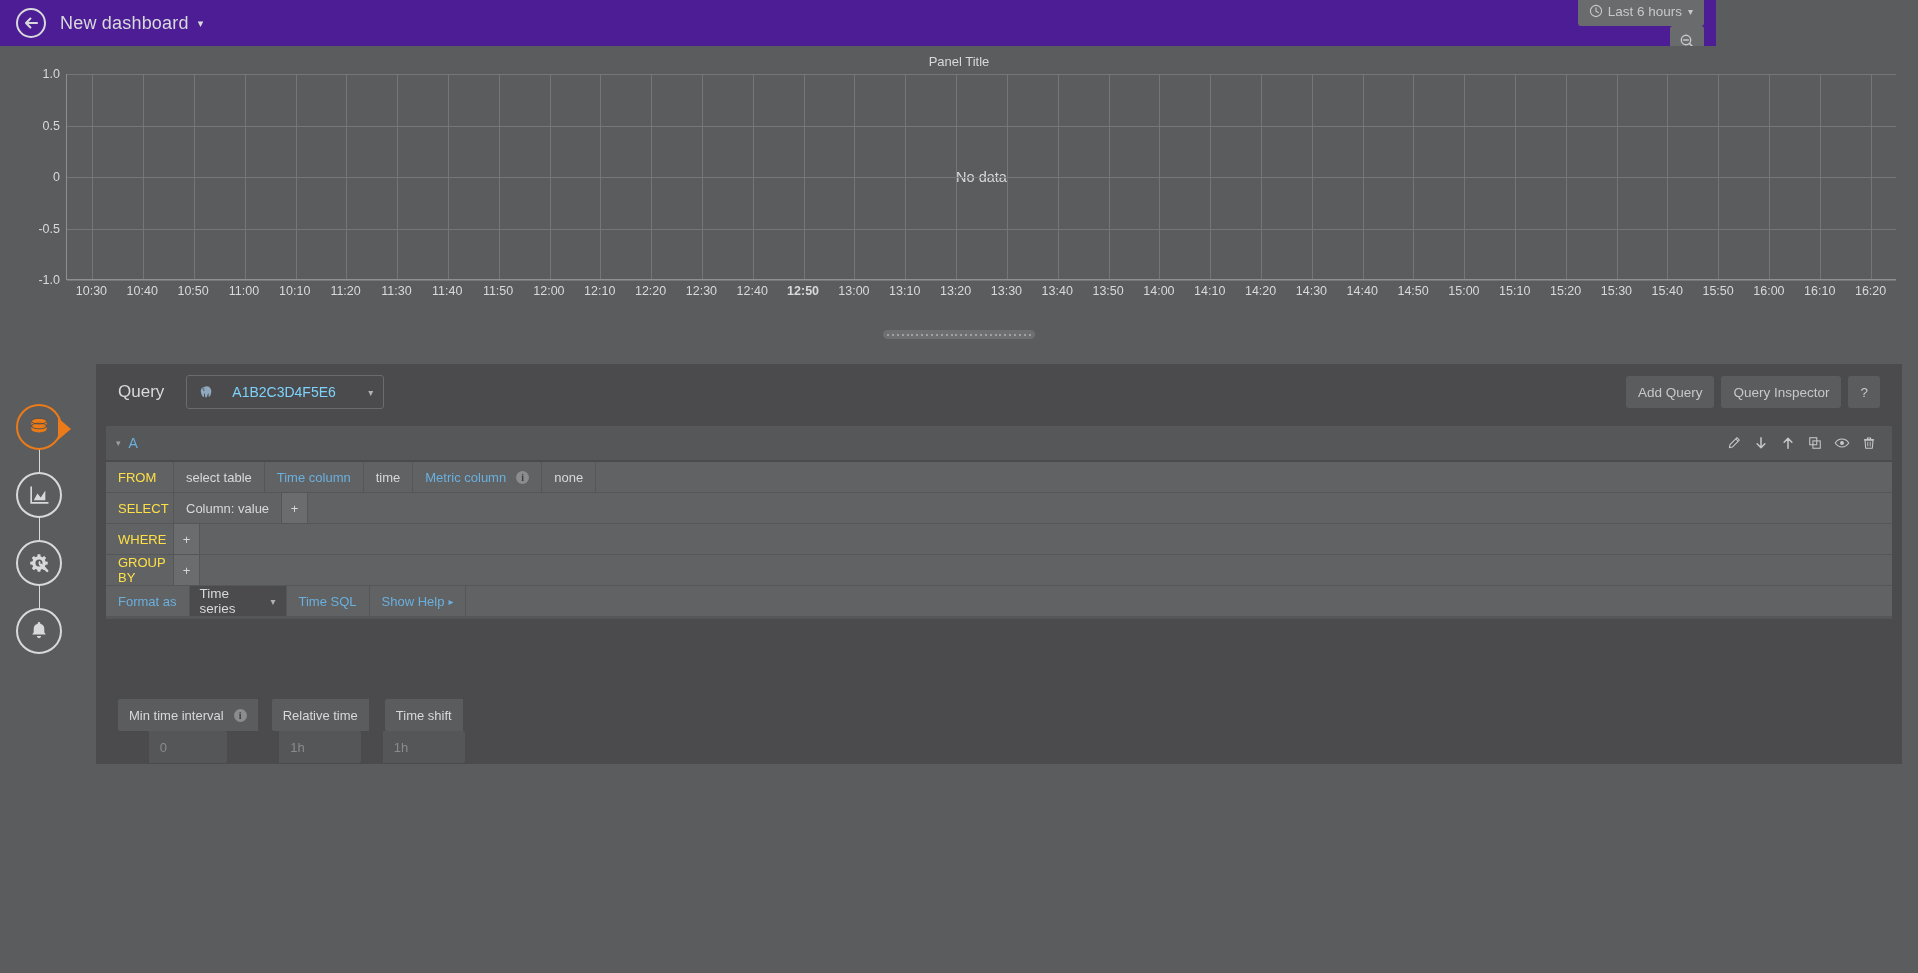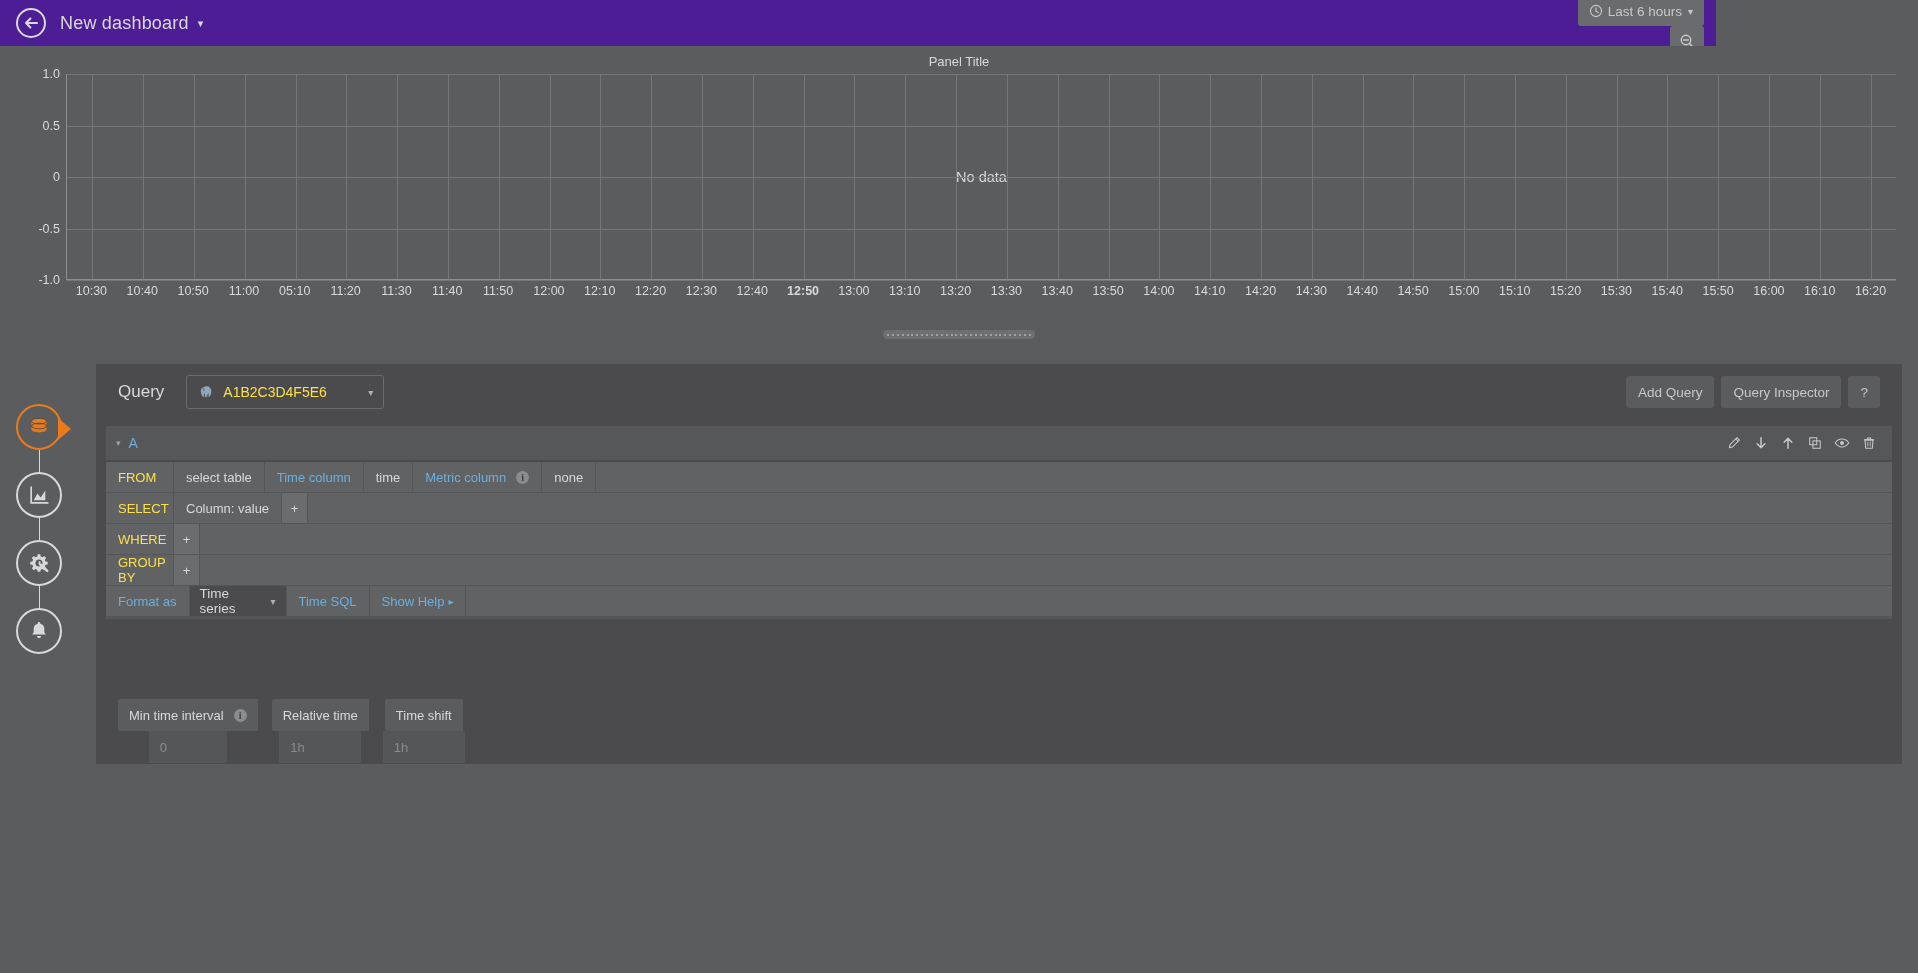--- a/index.html
+++ b/index.html
@@ -104,21 +104,21 @@
     position: absolute; left: 96px; top: 364px; width: 1806px; height: 400px;
     background: #4b4b4d;
   }
   .qhead { height: 56px; display: flex; align-items: center; padding: 0 22px; }
   .qhead-label { color: #d8d9da; font-size: 17px; margin-right: 22px; }
   .ds-picker {
     display: flex; align-items: center; width: 198px; height: 34px;
     border: 1px solid #6a6b6d; border-radius: 3px; background: #4b4b4d;
     padding: 0 10px; cursor: pointer;
   }
-  .ds-name { color: #fde047; font-size: 14px; margin-left: 9px; flex: 1 1 auto; }
+  .ds-name { color: #7dd3fc; font-size: 14px; margin-left: 18px; flex: 1 1 auto; }
   .ds-caret { color: #b0b1b3; font-size: 10px; }
   .qhead-spacer { flex: 1 1 auto; }
   .ghost-btn {
     height: 32px; padding: 0 12px; display: flex; align-items: center;
     background: #5b5c5e; color: #c7c8ca; font-size: 13.5px; border-radius: 3px;
     margin-left: 7px; cursor: pointer;
   }
 
   .qrow-a {
     margin: 6px 10px 0 10px; height: 34px; background: #565759;
@@ -295,21 +295,21 @@
           <div class="vline" style="left: 90.2778%;"></div>
           <div class="vline" style="left: 93.0556%;"></div>
           <div class="vline" style="left: 95.8333%;"></div>
           <div class="vline" style="left: 98.6111%;"></div>
         </div>
       <div class="x-labels" id="x-labels">
           <div class="x-lab" style="left: 1.38889%;">10:30</div>
           <div class="x-lab" style="left: 4.16667%;">10:40</div>
           <div class="x-lab" style="left: 6.94444%;">10:50</div>
           <div class="x-lab" style="left: 9.72222%;">11:00</div>
-          <div class="x-lab" style="left: 12.5%;">05:10</div>
+          <div class="x-lab" style="left: 12.5%;">10:10</div>
           <div class="x-lab" style="left: 15.2778%;">11:20</div>
           <div class="x-lab" style="left: 18.0556%;">11:30</div>
           <div class="x-lab" style="left: 20.8333%;">11:40</div>
           <div class="x-lab" style="left: 23.6111%;">11:50</div>
           <div class="x-lab" style="left: 26.3889%;">12:00</div>
           <div class="x-lab" style="left: 29.1667%;">12:10</div>
           <div class="x-lab" style="left: 31.9444%;">12:20</div>
           <div class="x-lab" style="left: 34.7222%;">12:30</div>
           <div class="x-lab" style="left: 37.5%;">12:40</div>
           <div class="x-lab" style="left: 40.2778%; font-weight: bold;">12:50</div>

